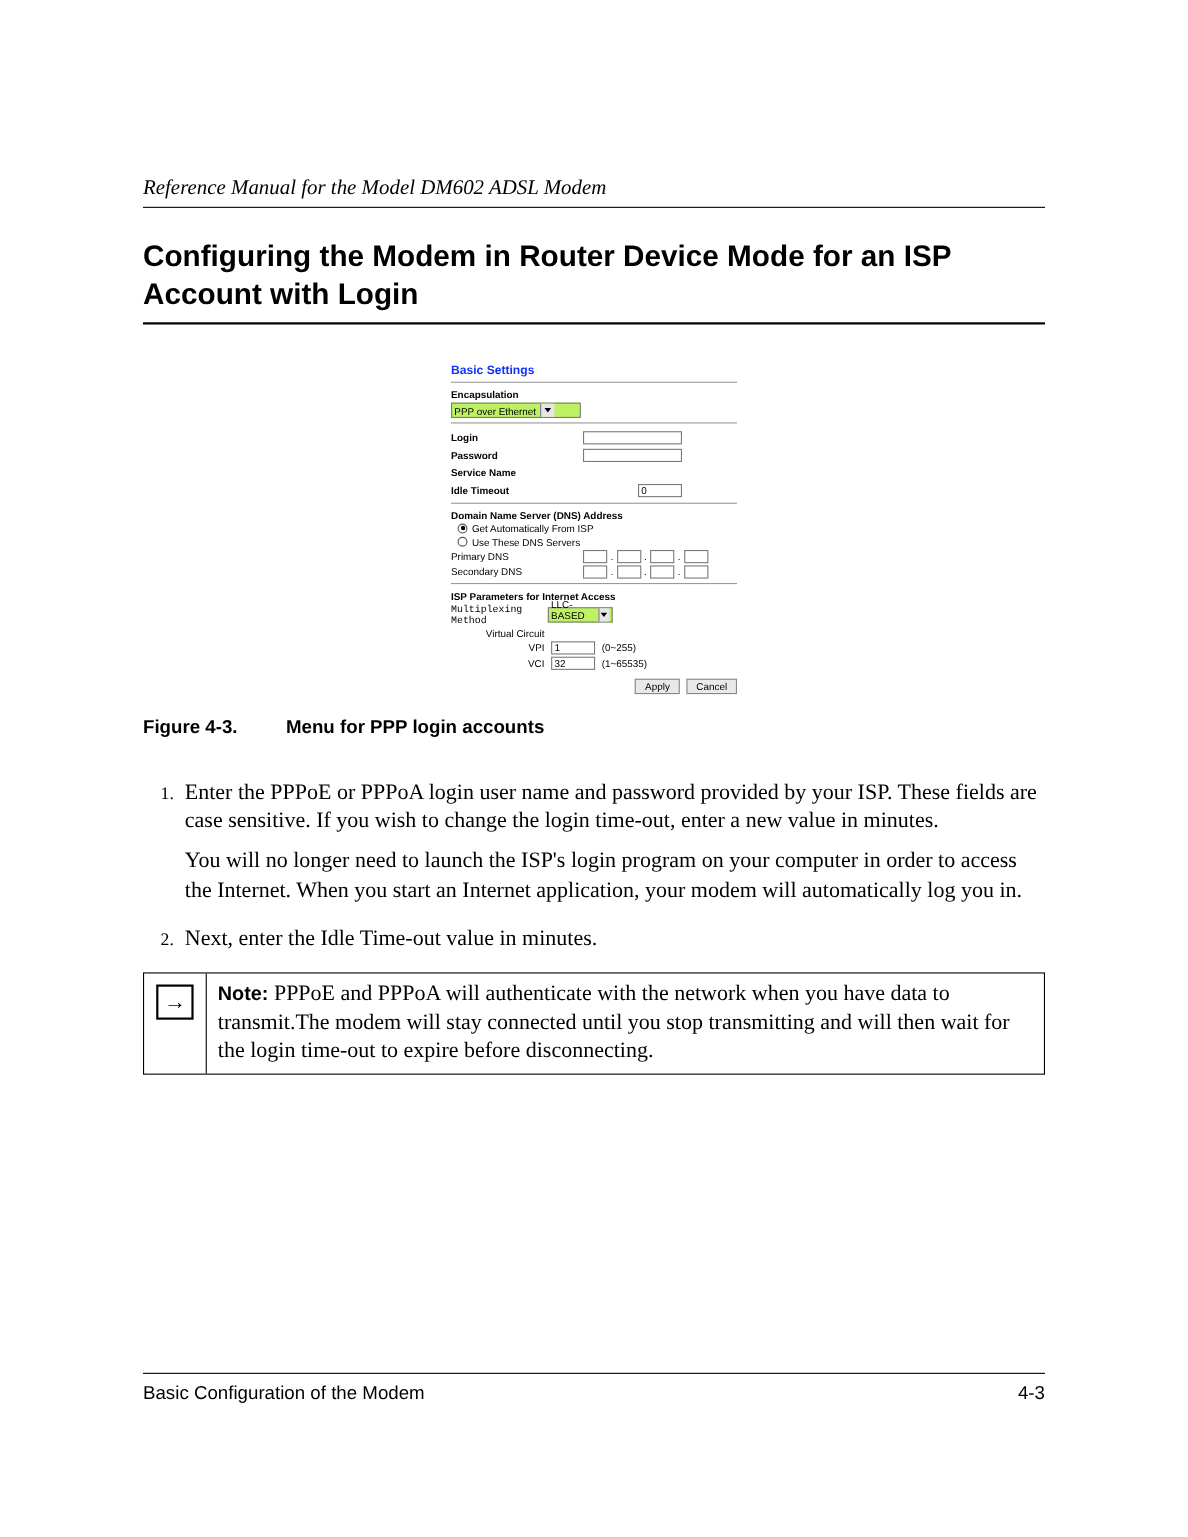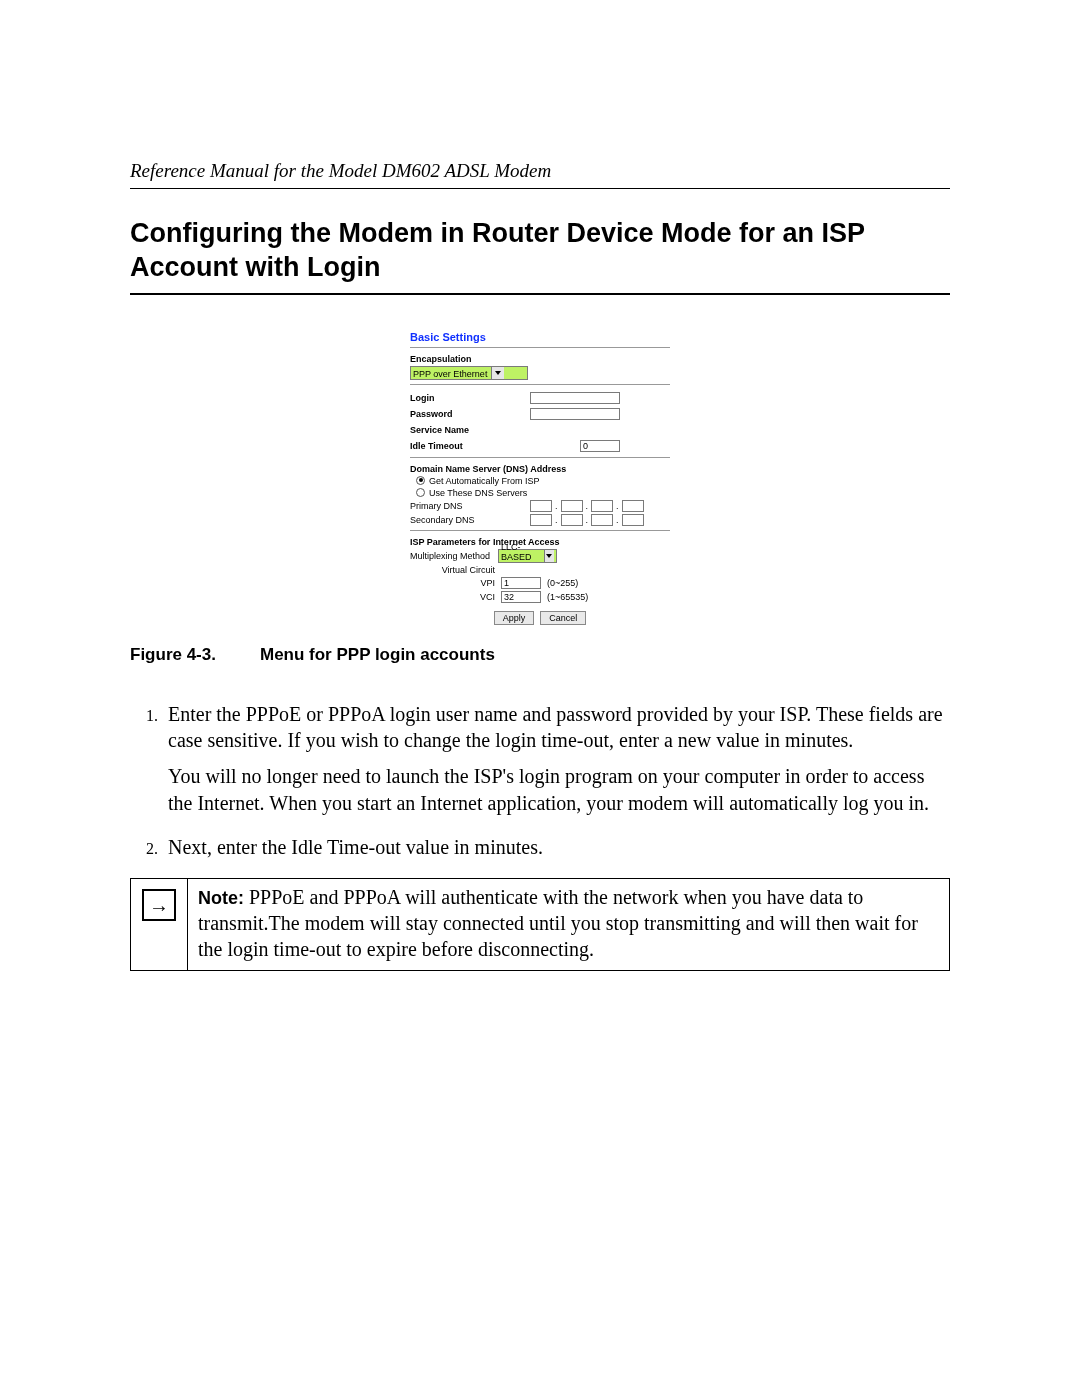--- a/index.html
+++ b/index.html
@@ -142,21 +142,21 @@
   }
   .radio.sel::after {
     content: "";
     width: 4px; height: 4px;
     background: #000;
     border-radius: 50%;
   }
   .hint { font-size: 9px; margin-left: 6px; }
   .btnbar {
     display: flex;
-    justify-content: center;
+    justify-content: flex-end;
     gap: 6px;
     margin-top: 8px;
   }
   .btn {
     font-size: 9px;
     padding: 1px 8px;
     border: 1px solid #888;
     background: #e9e9e9;
   }
 
@@ -298,21 +298,21 @@
           <span class="dot">.</span>
         <span class="ipcell"></span>
           <span class="dot">.</span>
         <span class="ipcell"></span>
       </span>
     </div>
     <hr class="sep">
 
     <div class="subhead">ISP Parameters for Internet Access</div>
     <div class="row">
-      <span style="flex:0 0 88px;">Multiplexing Method</span>
+      <span style="flex:0 0 88px;font-family:Liberation Mono, monospace;">Multiplexing Method</span>
       <span class="select" style="width:59px;">
         <span>LLC-BASED</span>
         <span class="caret"></span>
       </span>
     </div>
     <div class="row indent">
       <span class="lbl">Virtual Circuit</span>
     </div>
     <div class="row indent">
       <span class="lbl">VPI</span>
@@ -347,14 +347,21 @@
 
   <div class="note-box">
     <div class="note-icon-cell">
       <div class="note-icon">→</div>
     </div>
     <div class="note-text">
       <b>Note:</b><span> PPPoE and PPPoA will authenticate with the network when you have data to transmit.The modem will stay connected until you stop transmitting and will then wait for the login time-out to expire before disconnecting.</span>
     </div>
   </div>
 
+  <div class="footer">
+    <hr class="rule">
+    <div class="footer-row">
+      <span>Basic Configuration of the Modem</span>
+      <span>4-3</span>
+    </div>
+  </div>
 
 </div>
 
 </body></html>

